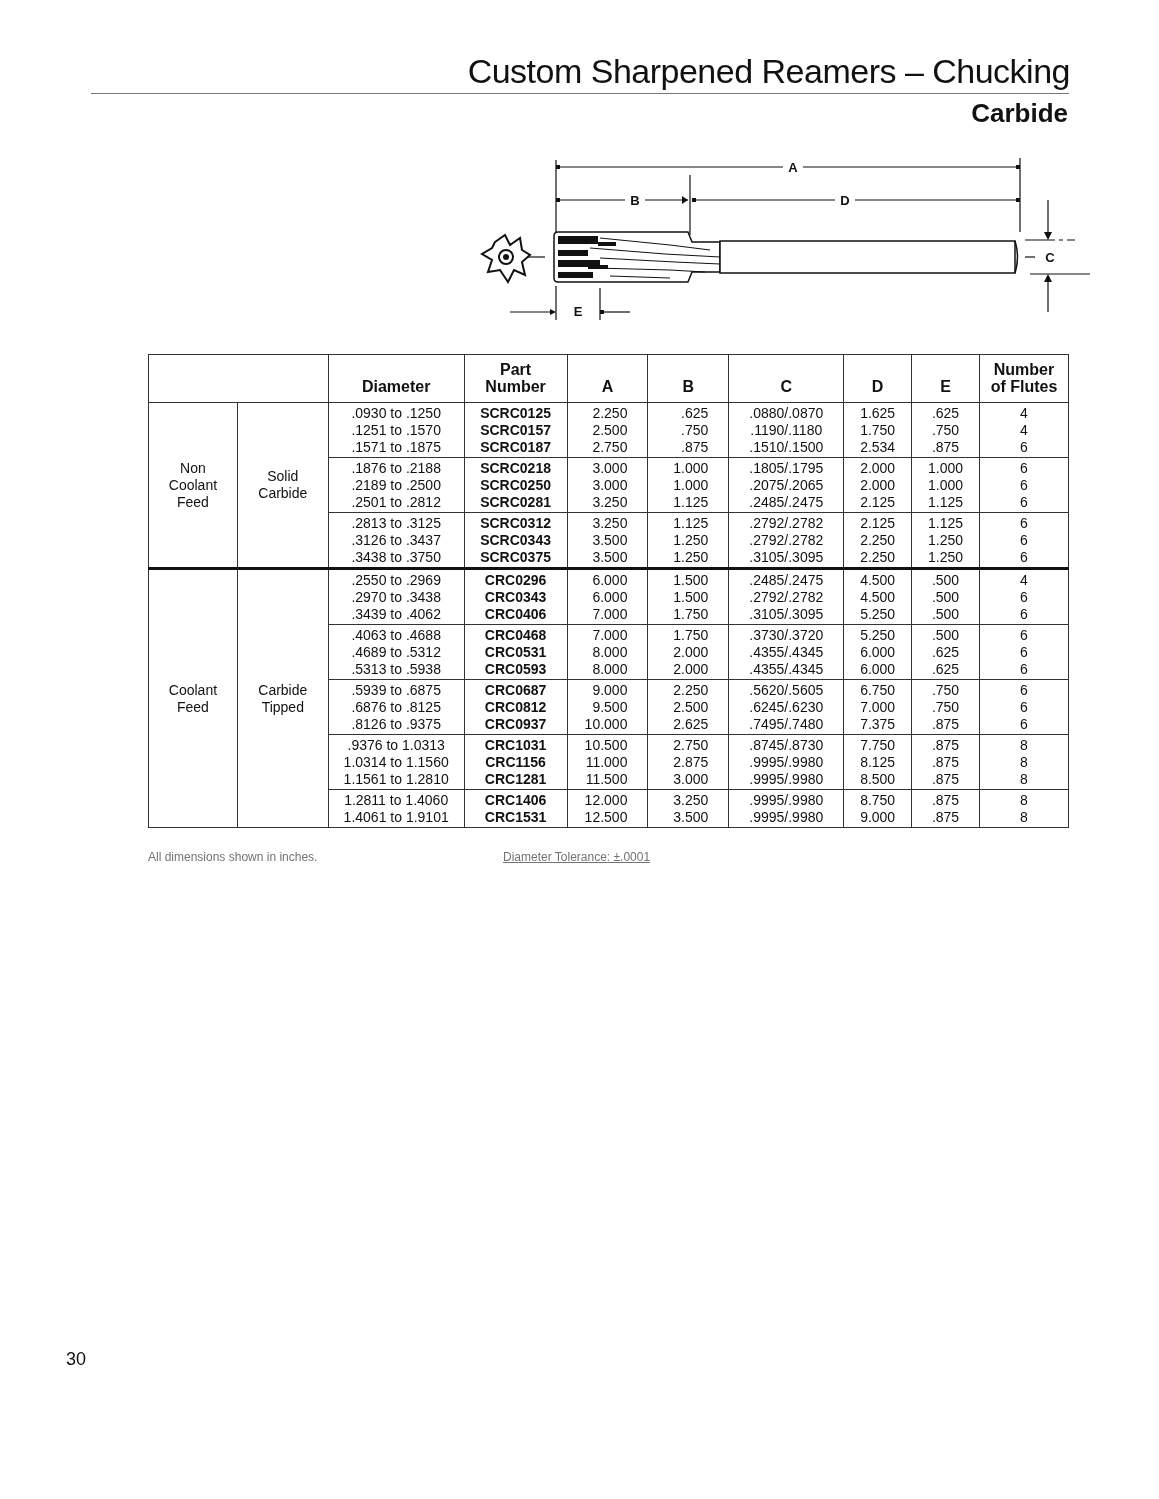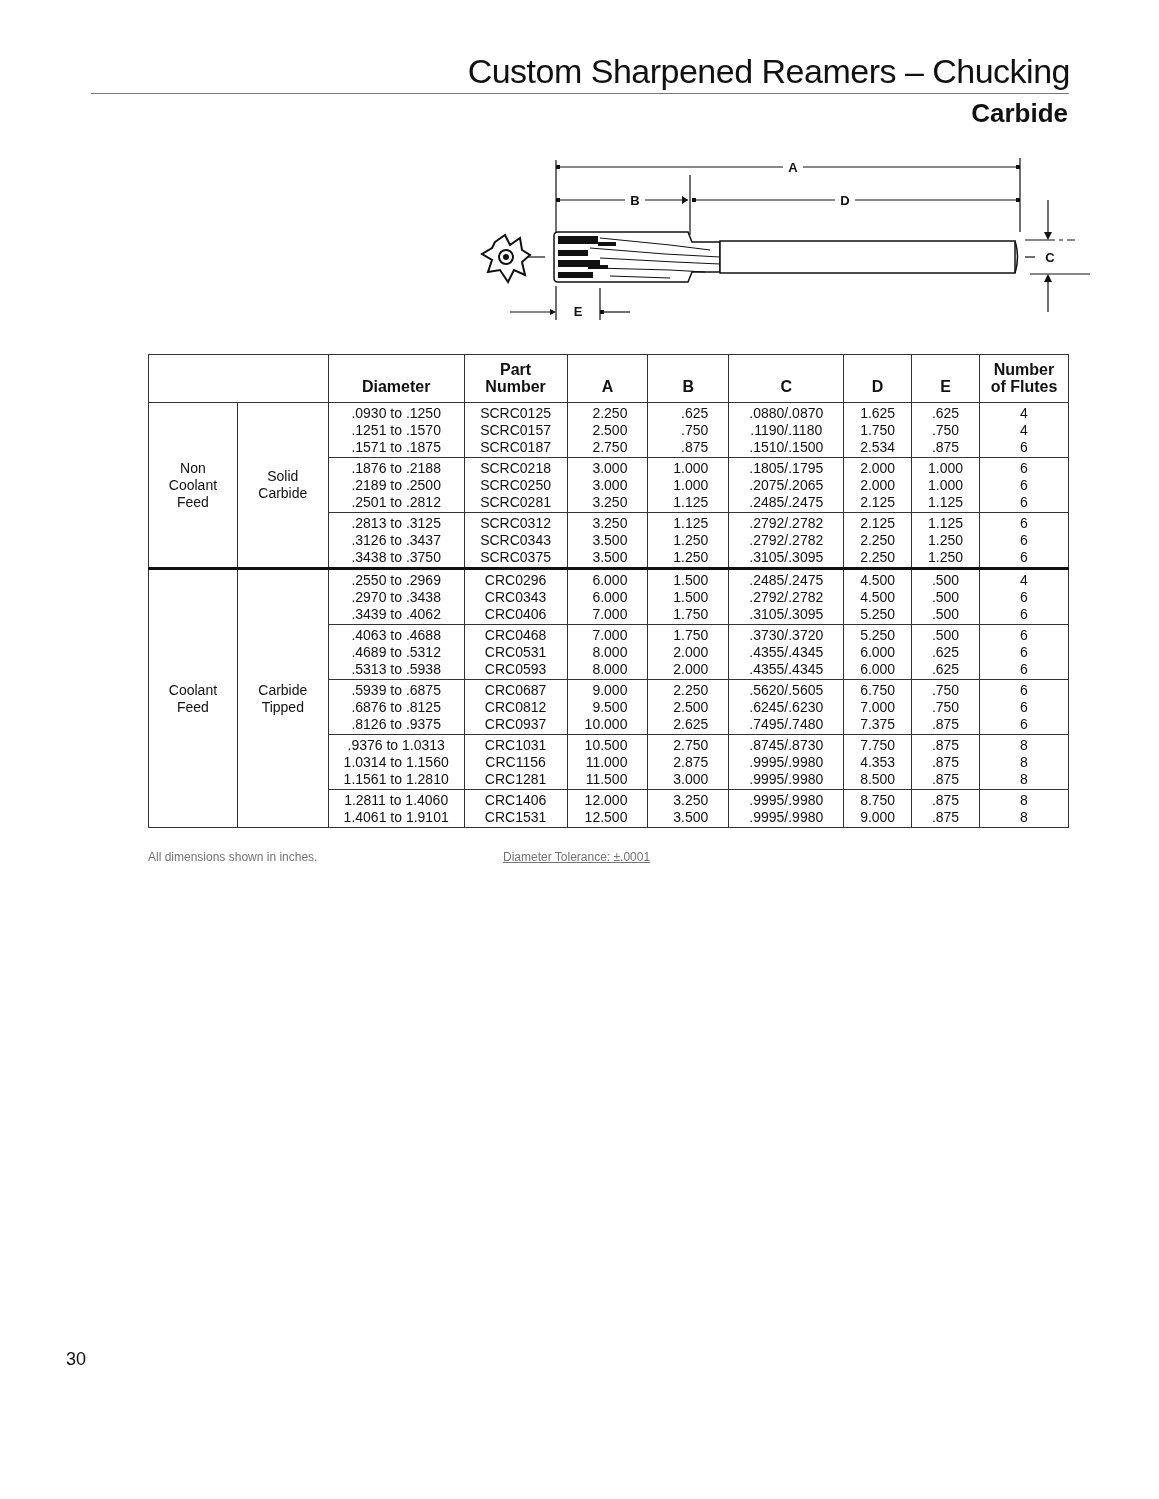--- a/index.html
+++ b/index.html
@@ -8,21 +8,21 @@
   .rule { position:absolute; left:91px; top:93px; width:978px; height:0; border-top:1.5px solid #777; }
   .subtitle { position:absolute; right:91px; top:98px; font-size:26px; font-weight:bold; }
   .diagram { position:absolute; left:470px; top:150px; width:620px; height:180px; }
   table.spec { position:absolute; left:148px; top:354px; width:921px; border-collapse:collapse; font-size:14px; }
   table.spec td, table.spec th { border:1.5px solid #333; padding:0; }
   table.spec th { font-weight:bold; font-size:16px; vertical-align:bottom; text-align:center; line-height:17px; padding-bottom:7px; height:40px; }
   table.spec td.grp { text-align:center; vertical-align:middle; line-height:17px; }
   table.spec td.cell { text-align:center; vertical-align:top; line-height:17px; padding-top:2px; padding-bottom:1px; }
   table.spec td.cell div { white-space:nowrap; }
   table.spec td.num { text-align:right; padding-right:20px; }
-  table.spec td.pn { font-weight:normal; }
+  table.spec td.pn { font-weight:bold; }
   table.spec tr.sectionbreak td { border-top:3px solid #111;margin-left:12px; }
   .footnote { position:absolute; top:850px; font-size:12px; color:#737373; }
   .page-num { position:absolute; left:66px; top:1349px; font-size:18px; }
 </style>
 </head>
 <body>
 
 <div class="title">Custom Sharpened Reamers – Chucking</div>
 <div class="rule"></div>
 <div class="subtitle">Carbide</div>
@@ -425,21 +425,21 @@
           <div>2.875</div>
           <div>3.000</div>
         </td>
         <td class="cell ">
           <div>.8745/.8730</div>
           <div>.9995/.9980</div>
           <div>.9995/.9980</div>
         </td>
         <td class="cell ">
           <div>7.750</div>
-          <div>4.353</div>
+          <div>8.125</div>
           <div>8.500</div>
         </td>
         <td class="cell ">
           <div>.875</div>
           <div>.875</div>
           <div>.875</div>
         </td>
         <td class="cell ">
           <div>8</div>
           <div>8</div>

